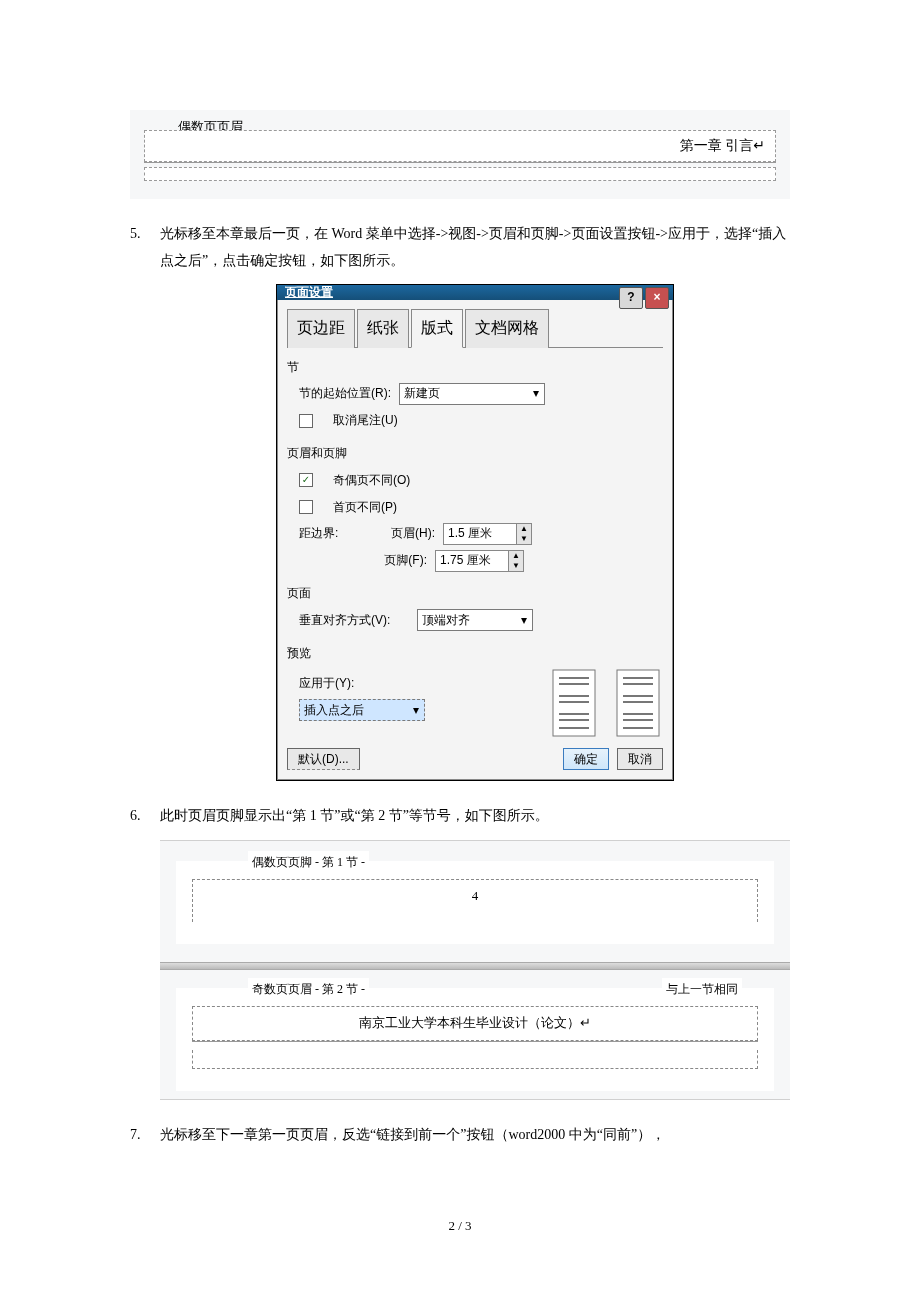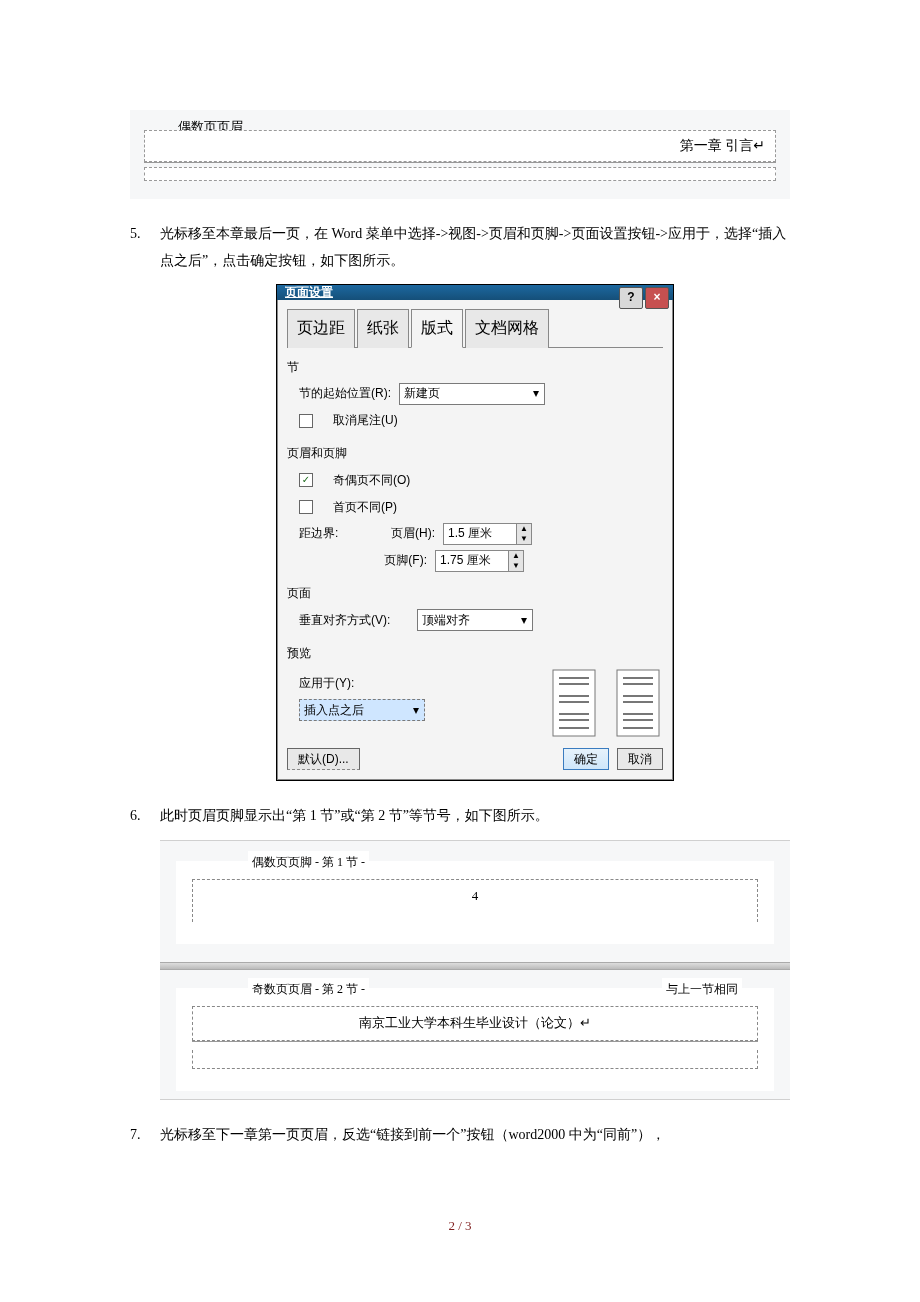--- a/index.html
+++ b/index.html
@@ -286,21 +286,21 @@
     border: none;
     border-top: 1px solid #999;
     margin: 0 0 0 0;
   }
 
   
   .doc-footer {
     text-align: center;
     margin-top: 70px;
     font-size: 13px;
-    color: #7f1d1d;
+    color: #000000;
   }
 </style>
 </head>
 <body>
 
 <div class="page">
 
   <div class="fig-box">
     <div class="fig-inner">
       <span class="fig-tag">偶数页页眉</span>

